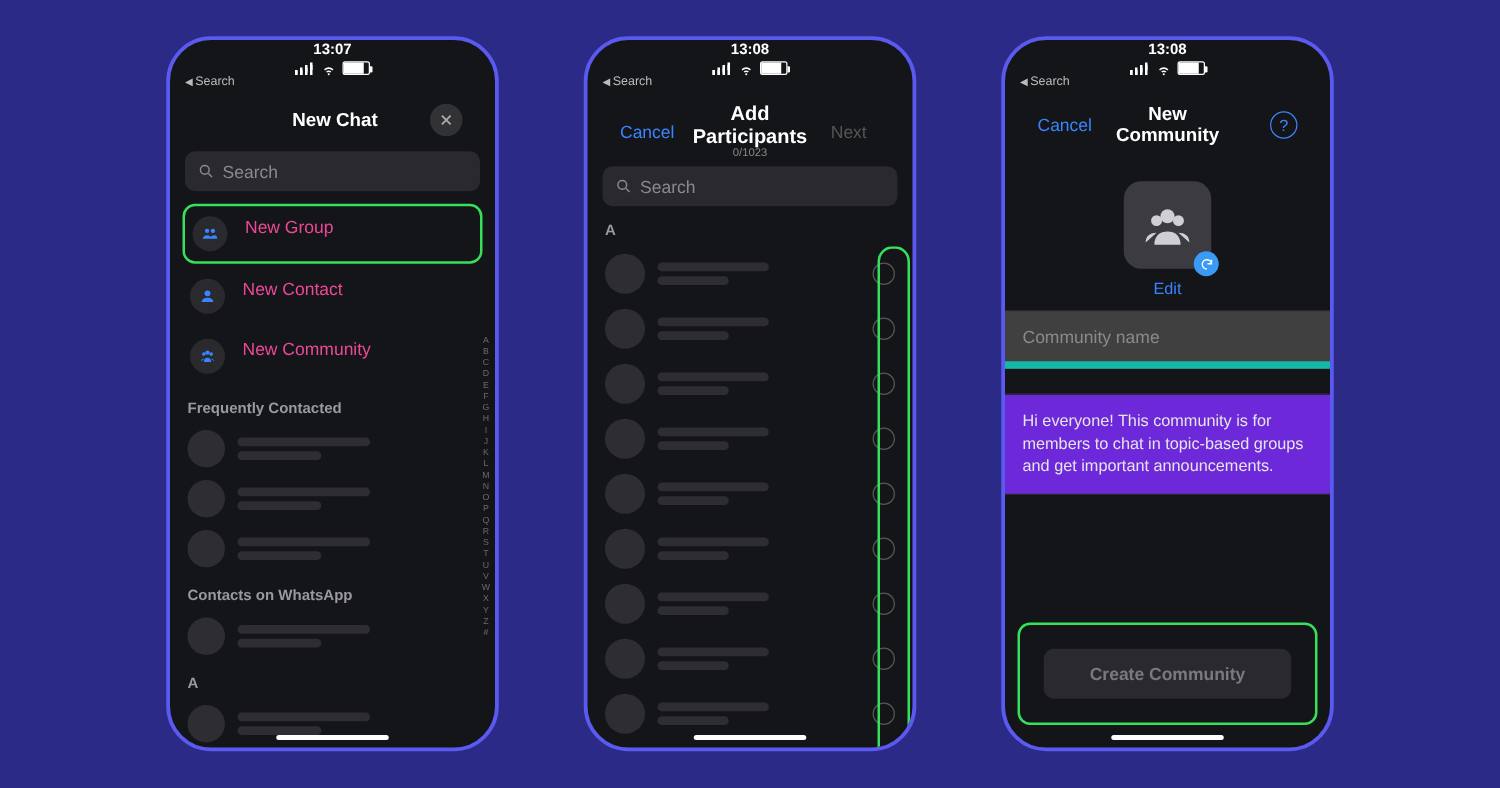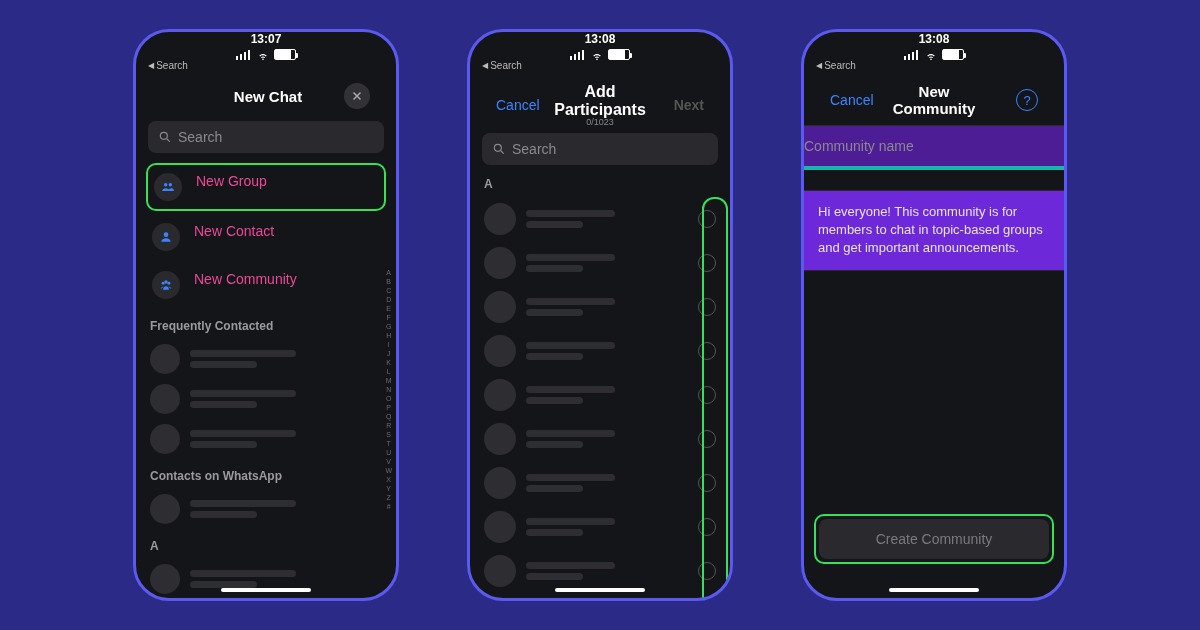--- a/index.html
+++ b/index.html
@@ -52,21 +52,21 @@
     font-size: 10px; color: #bbb; padding: 0 12px 4px; display:flex; align-items:center; gap:2px;
   }
   .back-search .tri { font-size: 8px; }
   .nav-bar {
     display: flex; justify-content: space-between; align-items: center;
     padding: 8px 26px;
   }
   .nav-title { font-size: 15px; font-weight: 600; text-align:center; flex:1; }
   .nav-sub { font-size: 9px; color: #888; text-align:center; margin-top:-2px; }
   .nav-btn { color: #3a84ff; font-size: 14px; min-width:50px; }
-  .nav-btn.right { text-align:right;font-weight:bold; }
+  .nav-btn.right { text-align:center; }
   .nav-btn.disabled { color: #555; }
   .close-circle {
     width: 26px; height: 26px; border-radius: 50%; background: #323236;
     display: flex; align-items: center; justify-content: center; color: #aaa;
   }
   .search-box {
     margin: 4px 12px 8px; background: #2a2a2e; border-radius: 8px;
     height: 32px; display: flex; align-items: center; padding: 0 10px;
     color: #8a8a8e; font-size: 14px; gap: 6px;
   }
@@ -120,35 +120,35 @@
   .community-square {
     width: 70px; height: 70px; background: #3b3b40; border-radius: 14px;
     display:flex; align-items:center; justify-content:center; position:relative;
   }
   .refresh-badge {
     position:absolute; right:-6px; bottom:-6px; width:20px; height:20px;
     background:#3a9af5; border-radius:50%; display:flex; align-items:center; justify-content:center;
   }
   .edit-link { color:#3a84ff; font-size:13px; margin-top:8px; }
   .input-field {
-    background:#4c1d95; padding:12px 0; font-size:14px; color:#8a8a8e;
-    border-top:1px solid #2a2a2e; border-bottom:4px solid #14b8a6;
+    background:#404040; padding:12px 14px; font-size:14px; color:#8a8a8e;
+    border-top:1px solid #2a2a2e; border-bottom:6px solid #14b8a6;
   }
   .desc-box {
     background:#6d28d9; padding:12px 14px; font-size:13px; color:#e5e5e8;
     border-top:1px solid #2a2a2e; border-bottom:1px solid #2a2a2e; margin-top:20px;
     line-height:1.4;
   }
   .help-circle {
     width:22px; height:22px; border:1.5px solid #3a84ff; border-radius:50%;
     display:flex; align-items:center; justify-content:center; color:#3a84ff; font-size:13px;
   }
   .create-btn-wrap {
-    position:absolute; bottom:34px; left:10px; right:10px;
-    border:2px solid #36e05a; border-radius:10px; padding:3px;
+    position:absolute; bottom:18px; left:10px; right:10px;
+    border:2px solid #36e05a; border-radius:10px; padding:19px;font-weight:bold;
   }
   .create-btn {
     background:#2a2a2e; border-radius:8px; height:40px;
     display:flex; align-items:center; justify-content:center;
     color:#7a7a7e; font-size:14px;
   }
   .phone-2 .contact-row { padding: 6px 14px; }
   .phone-2 .avatar { width: 32px; height: 32px; }
 </style>
 </head>
@@ -434,19 +434,35 @@
     <span class="tri">◀</span>
     <span>Search</span>
   </div>
   <div class="nav-bar">
     <span class="nav-btn">Cancel</span>
     <span class="nav-title" style="font-size:15px">New Community</span>
     <span style="min-width:50px; text-align:right">
       <span class="help-circle" style="margin-left:auto; display:inline-flex">?</span>
     </span>
   </div>
+  <div class="community-icon-wrap">
+    <div class="community-square">
+      <svg width="42" height="42" viewBox="0 0 24 24" fill="#d0d0d4">
+        <circle cx="7" cy="10" r="2.5"></circle>
+          <circle cx="17" cy="10" r="2.5"></circle>
+          <circle cx="12" cy="8" r="3.2"></circle>
+        <path d="M2 20c0-3 2-4.5 5-4.5M22 20c0-3-2-4.5-5-4.5M6 21c0-4 2.5-6 6-6s6 2 6 6z"></path>
+      </svg>
+      <div class="refresh-badge">
+        <svg width="11" height="11" viewBox="0 0 24 24" fill="none" stroke="#fff" stroke-width="2.5">
+            <path d="M20 11A8 8 0 1 0 12 20M20 4v7h-7"></path>
+          </svg>
+      </div>
+    </div>
+    <div class="edit-link">Edit</div>
+  </div>
   <div class="input-field">Community name</div>
   <div class="desc-box">Hi everyone! This community is for members to chat in topic-based groups and get important announcements.</div>
   <div class="create-btn-wrap">
     <div class="create-btn">Create Community</div>
   </div>
   <div class="home-indicator"></div>
 </div>
 
 </body></html>

